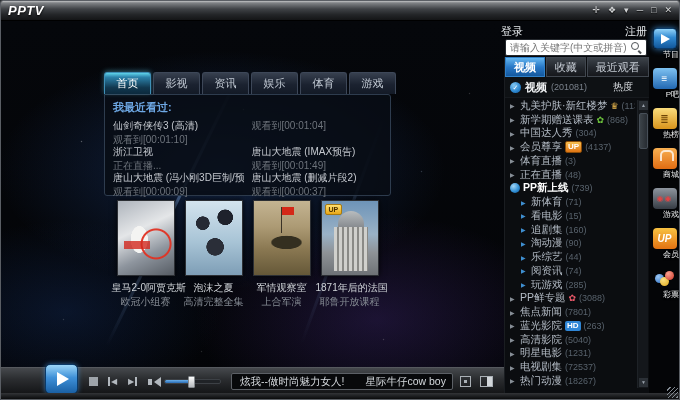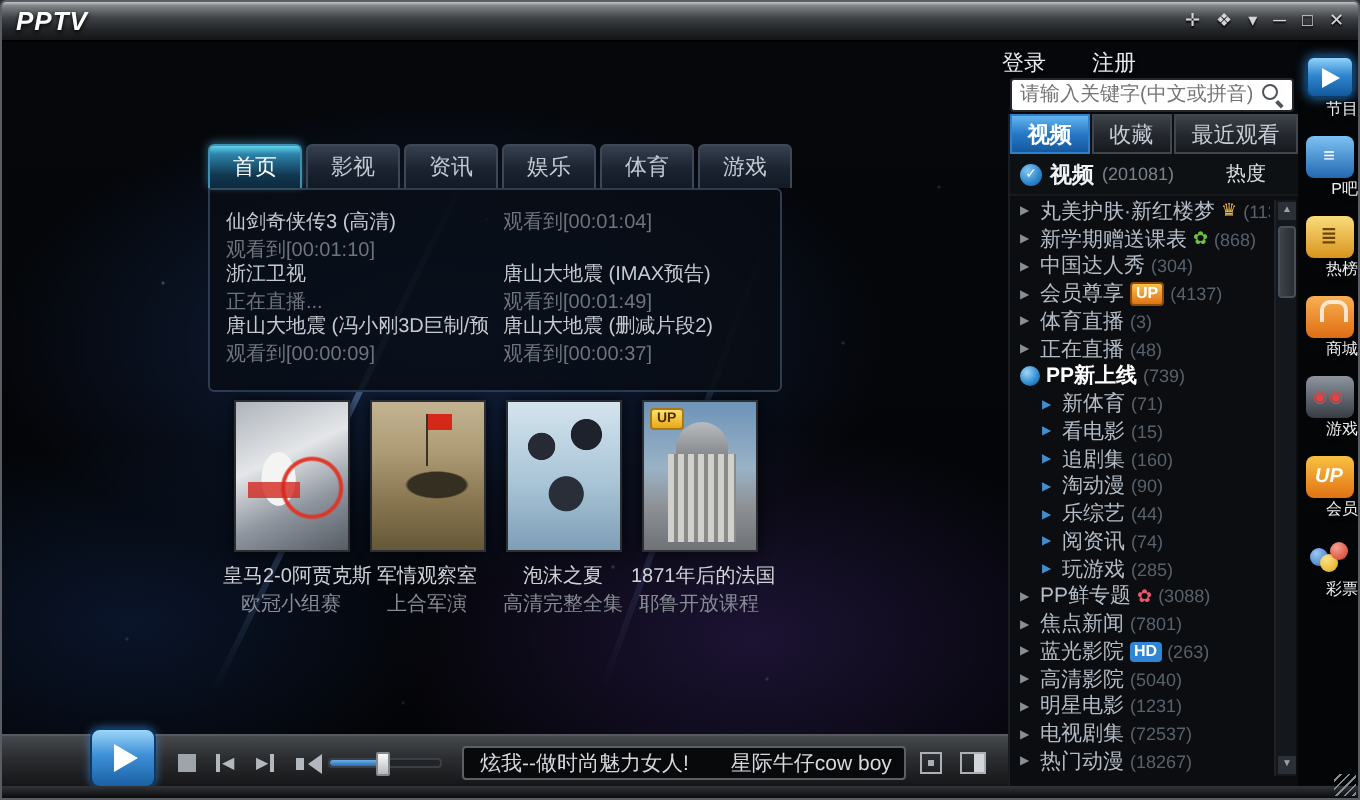--- a/index.html
+++ b/index.html
@@ -21,21 +21,21 @@
  linear-gradient(#05070b,#030407)}
 .beam{position:absolute;width:3px;background:linear-gradient(rgba(130,180,255,0),rgba(150,195,255,.38) 50%,rgba(130,180,255,0))}
 .beam.b1{left:170px;top:40px;height:300px;transform:rotate(26deg)}
 .beam.b2{left:340px;top:90px;height:240px;transform:rotate(20deg);opacity:.55}
 .stars{position:absolute;left:0;top:0;width:1px;height:1px;border-radius:50%;
  box-shadow:80px 120px 1px rgba(255,255,255,.65),132px 205px 1px rgba(205,225,255,.5),242px 88px 1px rgba(255,255,255,.45),
  305px 262px 1px rgba(255,255,255,.5),420px 150px 1px rgba(205,225,255,.45),62px 298px 1px rgba(255,255,255,.35),
  382px 318px 1px rgba(255,255,255,.4),468px 72px 1px rgba(255,255,255,.35),200px 330px 1px rgba(255,255,255,.3)}
 
 
-.auth{position:absolute;left:500px;top:23px;width:146px;z-index:8;display:flex;justify-content:flex-start;gap:23px}
+.auth{position:absolute;left:500px;top:23px;width:146px;z-index:8;display:flex;justify-content:space-between;gap:8px}
 .auth span{font-size:11px;color:#e6eaee;cursor:pointer;text-shadow:0 1px 2px #000}
 .searchbox{position:absolute;left:504px;top:38px;width:142px;height:17px;z-index:8;background:#fff;border:1px solid #23272c;border-radius:2px;display:flex;align-items:center}
 .searchbox input{flex:1;min-width:0;border:none;outline:none;background:transparent;font-size:10px;color:#444;padding:0 4px;font-family:inherit}
 .mag{width:13px;height:13px;position:relative;margin-right:3px;flex:none}
 .mag::before{content:"";position:absolute;left:1px;top:1px;width:6px;height:6px;border:1.5px solid #505458;border-radius:50%}
 .mag::after{content:"";position:absolute;left:9px;top:9px;width:4px;height:2px;background:#505458;transform:rotate(45deg);transform-origin:left top}
 
 
 .main-tabs{position:absolute;left:103px;top:71px;display:flex;gap:2px;z-index:6}
 .mtab{width:47px;height:22px;display:flex;align-items:center;justify-content:center;font-size:11px;color:#c2cad4;cursor:pointer;
@@ -198,20 +198,21 @@
   <div class="main-tabs" id="mainTabs">
       <div class="mtab active">首页</div>
       <div class="mtab">影视</div>
       <div class="mtab">资讯</div>
       <div class="mtab">娱乐</div>
       <div class="mtab">体育</div>
       <div class="mtab">游戏</div>
     </div>
 
   <div class="recent-panel">
+    <div class="recent-title">我最近看过:</div>
     <div class="recent-grid" id="recentGrid">
         <div class="ritem">
           <div class="t">仙剑奇侠传3 (高清)</div>
           <div class="s">观看到[00:01:10]</div>
         </div>
         <div class="ritem">
           <div class="s">观看到[00:01:04]</div>
         </div>
         <div class="ritem">
           <div class="t">浙江卫视</div>
@@ -232,28 +233,28 @@
       </div>
   </div>
 
   <div class="thumbs" id="thumbRow">
       <div class="thumb">
         <div class="timg soccer"></div>
         <div class="tt">皇马2-0阿贾克斯</div>
         <div class="ts">欧冠小组赛</div>
       </div>
       <div class="thumb">
+        <div class="timg drama"></div>
+        <div class="tt">泡沫之夏</div>
+        <div class="ts">高清完整全集</div>
+      </div>
+      <div class="thumb">
         <div class="timg military"></div>
         <div class="tt">军情观察室</div>
         <div class="ts">上合军演</div>
-      </div>
-      <div class="thumb">
-        <div class="timg drama"></div>
-        <div class="tt">泡沫之夏</div>
-        <div class="ts">高清完整全集</div>
       </div>
       <div class="thumb">
         <div class="timg building">
           <span class="tbadge">UP</span>
         </div>
         <div class="tt">1871年后的法国</div>
         <div class="ts">耶鲁开放课程</div>
       </div>
     </div>
 

